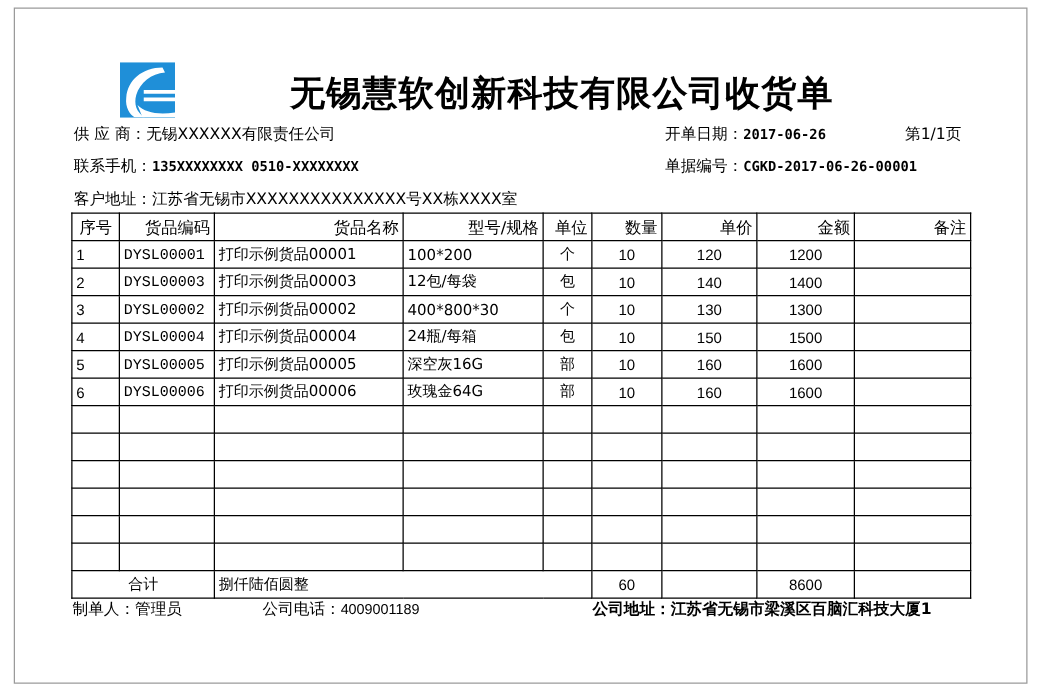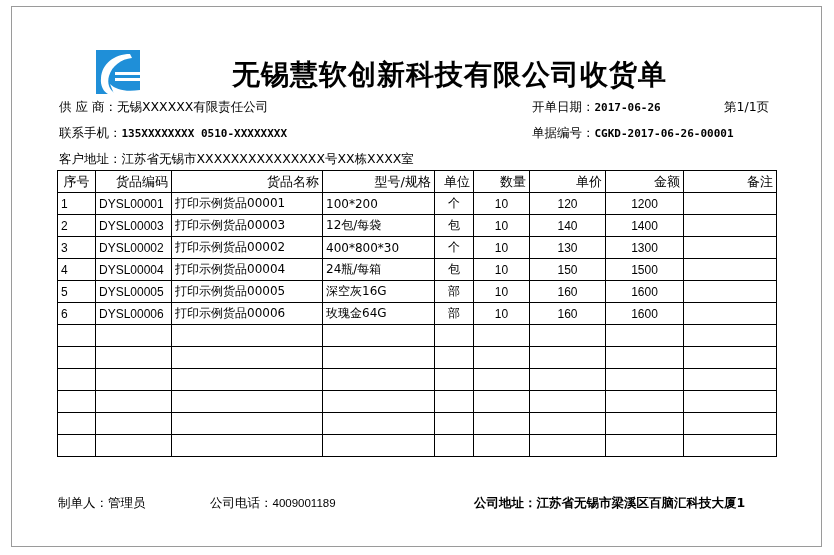--- a/index.html
+++ b/index.html
@@ -12,22 +12,22 @@
            font-family: "DejaVu Serif", "Liberation Serif", serif; white-space: nowrap; }
   .info { position: absolute; font-size: 12.5px; white-space: nowrap; }
   .info .mono { font-family: "DejaVu Sans Mono", "Liberation Mono", monospace; font-size: 11px; font-weight: bold; }
   table.grid { position: absolute; left: 57px; top: 170px; border-collapse: collapse; table-layout: fixed; }
   table.grid td, table.grid th { border: 1px solid #000; height: 22px; padding: 0 3px; font-size: 12px;
         font-weight: normal; overflow: hidden; white-space: nowrap; box-sizing: border-box; }
   table.grid th { text-align: right; font-size: 13px; }
   .c { text-align: center; }
   .l { text-align: left; }
   .num { font-family: "Liberation Sans", sans-serif; font-size: 11.5px; }
-  .code { font-family: Liberation Sans, sans-serif; font-size: 11px; }
-  .footer { position: absolute; top: 495px; font-size: 12.5px; white-space: nowrap; text-align: right; }
+  .code { font-family: Liberation Mono, monospace; font-size: 11px; }
+  .footer { position: absolute; top: 479px; font-size: 12.5px; white-space: nowrap; text-align: right; }
 </style>
 </head>
 <body>
 
 <div class="page"></div>
 
 <div class="logo">
   <svg width="44" height="44" viewBox="0 0 44 44">
     <rect width="44" height="44" fill="#1f8fd8"></rect>
     <path d="M34 4 C18 4 6 14 5 28 C4 36 8 42 12 44 L20 44 C13 40 11 33 13 26 C16 16 25 9 36 8 Z" fill="#ffffff"></path>
@@ -208,20 +208,28 @@
         <td></td>
         <td></td>
         <td></td>
         <td></td>
         <td></td>
         <td></td>
         <td></td>
         <td></td>
         <td></td>
       </tr>
+    <tr>
+      <td colspan="2" class="c">合计</td>
+      <td colspan="3" class="l">捌仟陆佰圆整</td>
+      <td class="c num">60</td>
+      <td class="c num"></td>
+      <td class="c num">8600</td>
+      <td></td>
+    </tr>
   </tbody>
 </table>
 
 <div class="footer" style="left:58px;">
   <span>制单人：</span><span>管理员</span>
 </div>
 <div class="footer" style="left:210px;">
   <span>公司电话：</span><span class="num">4009001189</span>
 </div>
 <div class="footer" style="left:474px;font-weight:bold;">

